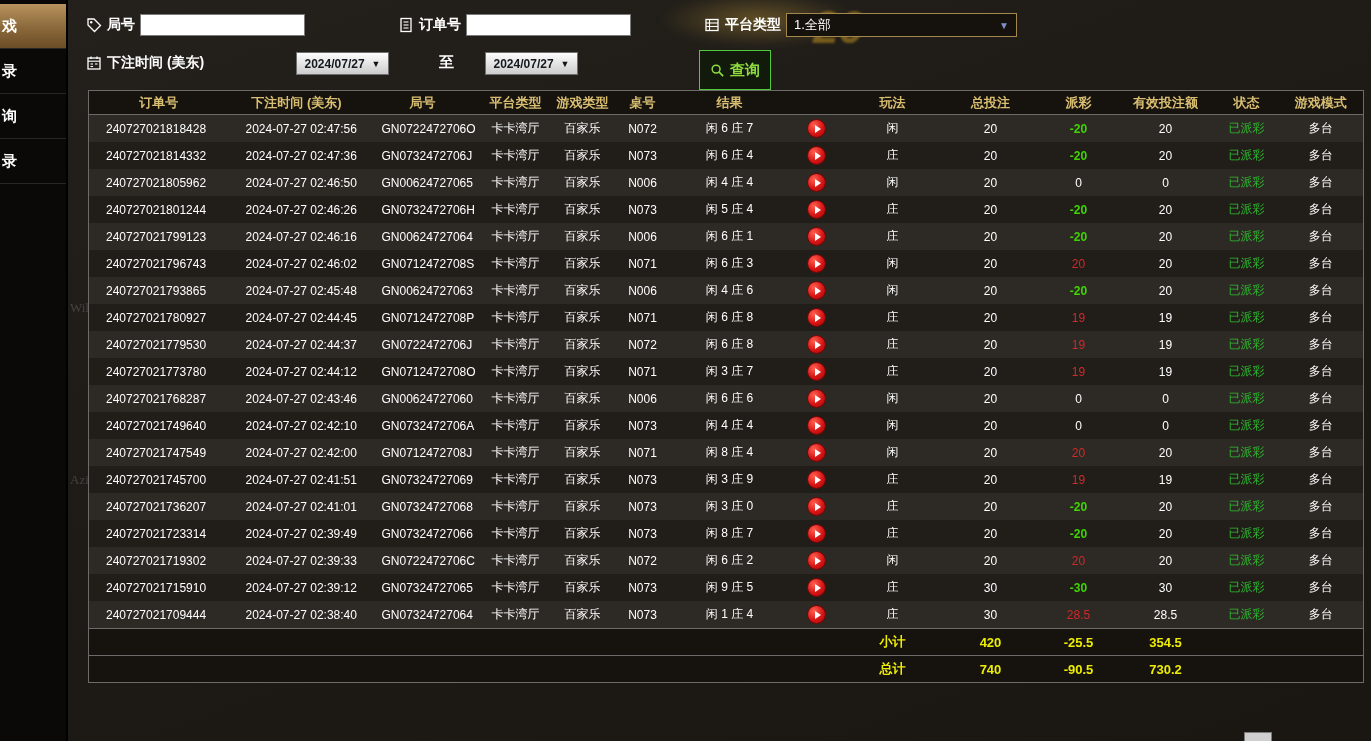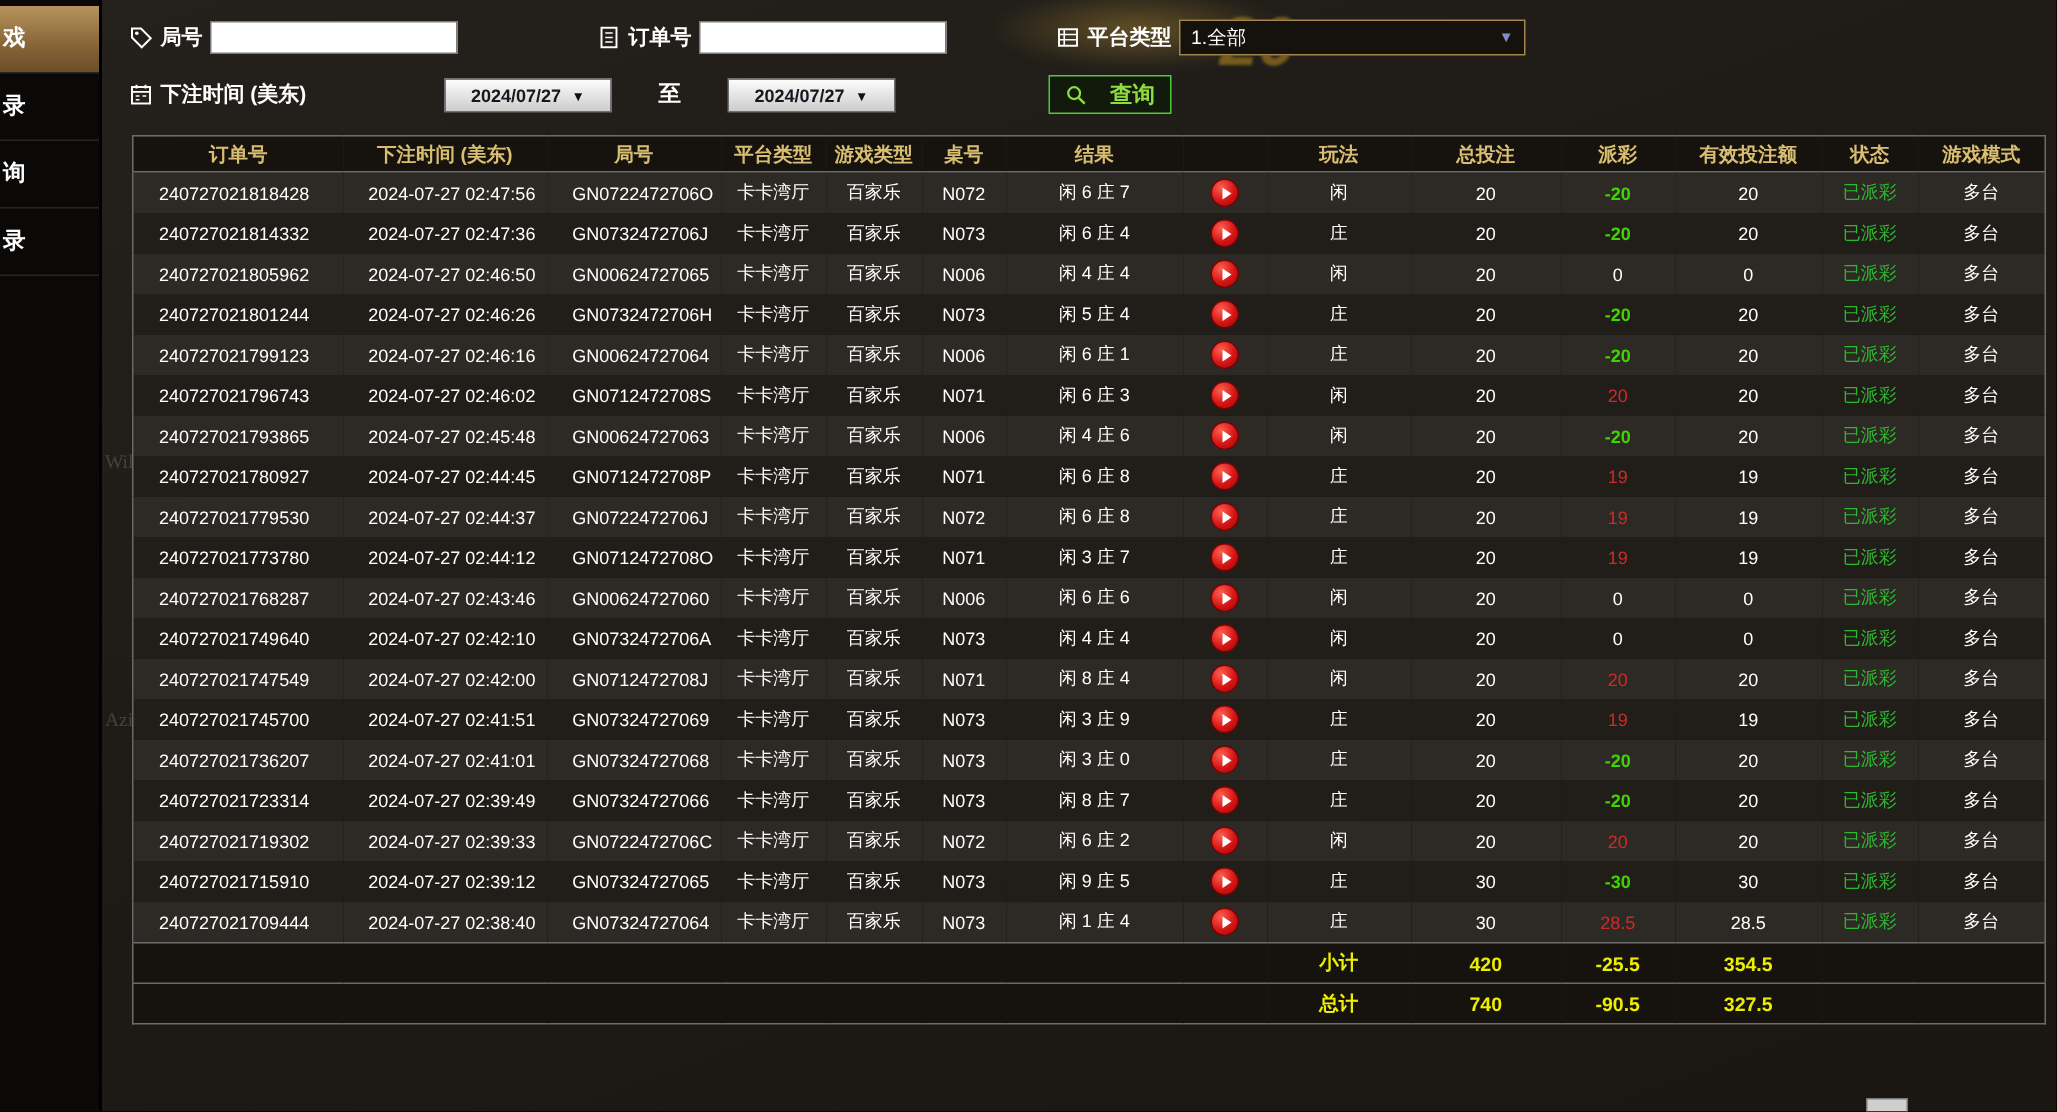--- a/index.html
+++ b/index.html
@@ -28,27 +28,27 @@
   
   .field{position:absolute;display:flex;align-items:center;gap:5px;color:#fff;
     font-weight:bold;font-size:14px;height:24px;white-space:nowrap;}
   .ficon{width:16px;height:16px;flex:0 0 16px;}
   .ipt{width:155px;height:20px;background:#fff;border:1px solid #7a7a7a;outline:none;
     font-size:13px;padding:0 4px;}
   .sel{width:215px;height:22px;background:#15120e;border:1px solid #a3874d;color:#fff;
     display:flex;align-items:center;justify-content:space-between;padding:0 7px;
     font-size:13px;font-weight:normal;cursor:pointer;}
   .sel .arr{color:#7d8fc4;font-size:10px;}
-  .datebtn{position:absolute;width:112px;height:23px;box-sizing:border-box;
+  .datebtn{position:absolute;width:93px;height:23px;box-sizing:border-box;
     background:linear-gradient(180deg,#fdfdfd,#cccccc);border:1px solid #6f6f6f;
     display:flex;align-items:center;justify-content:center;gap:7px;font-size:12px;
     font-weight:bold;color:#14181f;cursor:pointer;}
   .datebtn .arr{font-size:9px;color:#111;}
   .to-label{position:absolute;color:#fff;font-weight:bold;font-size:15px;}
-  .searchbtn{position:absolute;display:flex;align-items:center;gap:15px;height:26px;
+  .searchbtn{position:absolute;display:flex;align-items:center;gap:5px;height:40px;
     padding:0 10px;box-sizing:border-box;background:rgba(12,26,7,.75);
     border:1px solid #52c93c;color:#8fdc3f;font-size:15px;font-weight:bold;cursor:pointer;}
 
   
   .tblwrap{position:absolute;left:20px;top:90px;}
   table.tbl{border-collapse:collapse;table-layout:fixed;width:1275px;
     border:1px solid #6b6b6b;color:#fff;font-size:12px;}
   .tbl th{height:23px;background:#16130e;color:#d9be72;font-weight:bold;font-size:13px;
     border-bottom:1px solid #6b6b6b;padding:0;white-space:nowrap;overflow:hidden;}
   .tbl td{height:27px;text-align:center;padding:0;white-space:nowrap;overflow:hidden;}
@@ -581,21 +581,21 @@
             <td>420</td>
             <td>-25.5</td>
             <td>354.5</td>
             <td colspan="2"></td>
           </tr>
           <tr>
             <td colspan="8"></td>
             <td>总计</td>
             <td>740</td>
             <td>-90.5</td>
-            <td>327.5</td>
+            <td>730.2</td>
             <td colspan="2"></td>
           </tr>
         </tfoot>
       </table>
     </div>
 
     <div class="pag-partial"></div>
   </div>
 </div>
 

